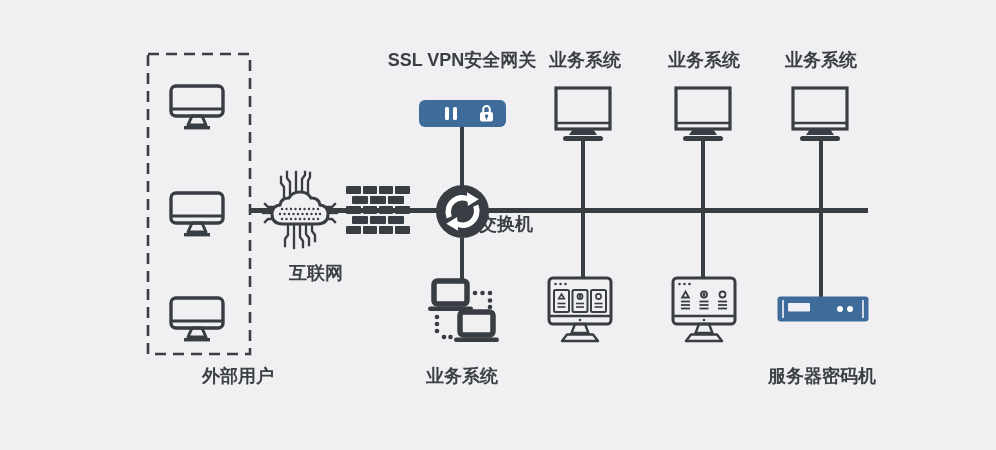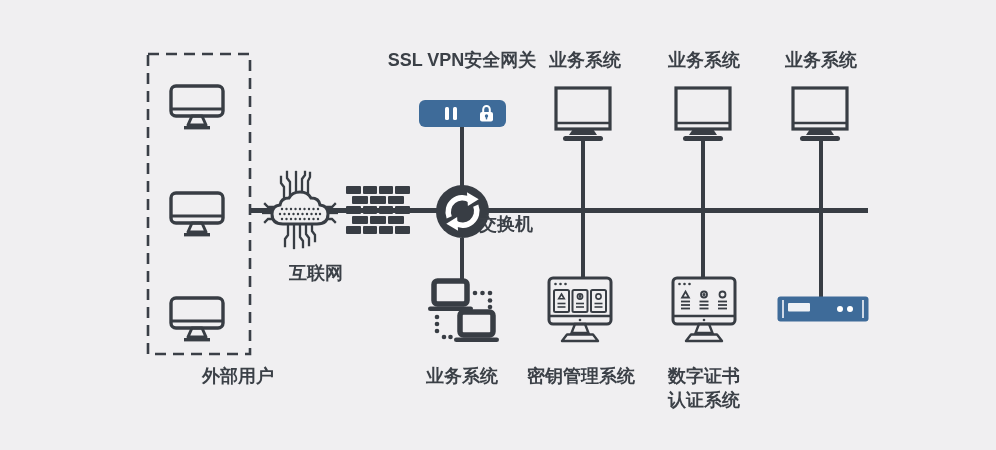--- a/index.html
+++ b/index.html
@@ -239,21 +239,20 @@
       <line x1="10.5" y1="27.5" x2="18.5" y2="27.5"></line>
         <line x1="10.5" y1="31" x2="18.5" y2="31"></line>
       <line x1="29" y1="27.5" x2="37" y2="27.5"></line>
         <line x1="29" y1="31" x2="37" y2="31"></line>
       <line x1="47.5" y1="27.5" x2="55.5" y2="27.5"></line>
         <line x1="47.5" y1="31" x2="55.5" y2="31"></line>
     </g>
     <path d="M28 48 L38 48 L41.5 57 L24.5 57 Z" fill="none" stroke="#383d44" stroke-width="2.4"></path>
     <path d="M20 58.5 L46 58.5 L51 65 L15 65 Z" fill="none" stroke="#383d44" stroke-width="2.4" stroke-linejoin="round"></path>
   </svg>
-  <div class="label" style="left:581px;top:364px;">密钥管理系统</div>
 
   <svg class="abs" style="left:671px;top:276px;" width="66" height="70" viewBox="0 0 66 70">
     <rect x="2" y="2" width="62" height="46" rx="4" fill="#f0eff1" stroke="#383d44" stroke-width="3"></rect>
     <circle cx="8.5" cy="8" r="1.3" fill="#383d44"></circle>
       <circle cx="13.5" cy="8" r="1.3" fill="#383d44"></circle>
       <circle cx="18.5" cy="8" r="1.3" fill="#383d44"></circle>
     <line x1="3" y1="40" x2="63" y2="40" stroke="#383d44" stroke-width="2.4"></line>
     <circle cx="33" cy="44" r="1.3" fill="#383d44"></circle>
     <g stroke="#383d44" stroke-width="1.8" fill="none">
       <path d="M14.5 15.5 l3.4 6 h-6.8 Z"></path>
@@ -266,27 +265,24 @@
       <line x1="28.5" y1="25.5" x2="37.5" y2="25.5"></line>
         <line x1="28.5" y1="29" x2="37.5" y2="29"></line>
         <line x1="28.5" y1="32.5" x2="37.5" y2="32.5"></line>
       <line x1="47" y1="25.5" x2="56" y2="25.5"></line>
         <line x1="47" y1="29" x2="56" y2="29"></line>
         <line x1="47" y1="32.5" x2="56" y2="32.5"></line>
     </g>
     <path d="M28 48 L38 48 L41.5 57 L24.5 57 Z" fill="none" stroke="#383d44" stroke-width="2.4"></path>
     <path d="M20 58.5 L46 58.5 L51 65 L15 65 Z" fill="none" stroke="#383d44" stroke-width="2.4" stroke-linejoin="round"></path>
   </svg>
-  <div class="label" style="left:704px;top:364px;">
-    <div>数字证书</div>
-    <div>认证系统</div>
-  </div>
 
   <svg class="abs" style="left:777px;top:296px;" width="92" height="26" viewBox="0 0 92 26">
     <rect x="0.5" y="0.5" width="91" height="25" rx="3" fill="#3e6b99"></rect>
     <rect x="5" y="4" width="2" height="18" fill="#cfd9e6"></rect>
     <rect x="85" y="4" width="2" height="18" fill="#cfd9e6"></rect>
     <rect x="11" y="7" width="22" height="8.5" rx="1" fill="#eef1f5"></rect>
     <circle cx="63" cy="13" r="3" fill="#ffffff"></circle>
     <circle cx="73" cy="13" r="3" fill="#ffffff"></circle>
   </svg>
+  <div class="label" style="left:822px;top:364px;">服务器密码机</div>
 
 </div>
 
 </body></html>

